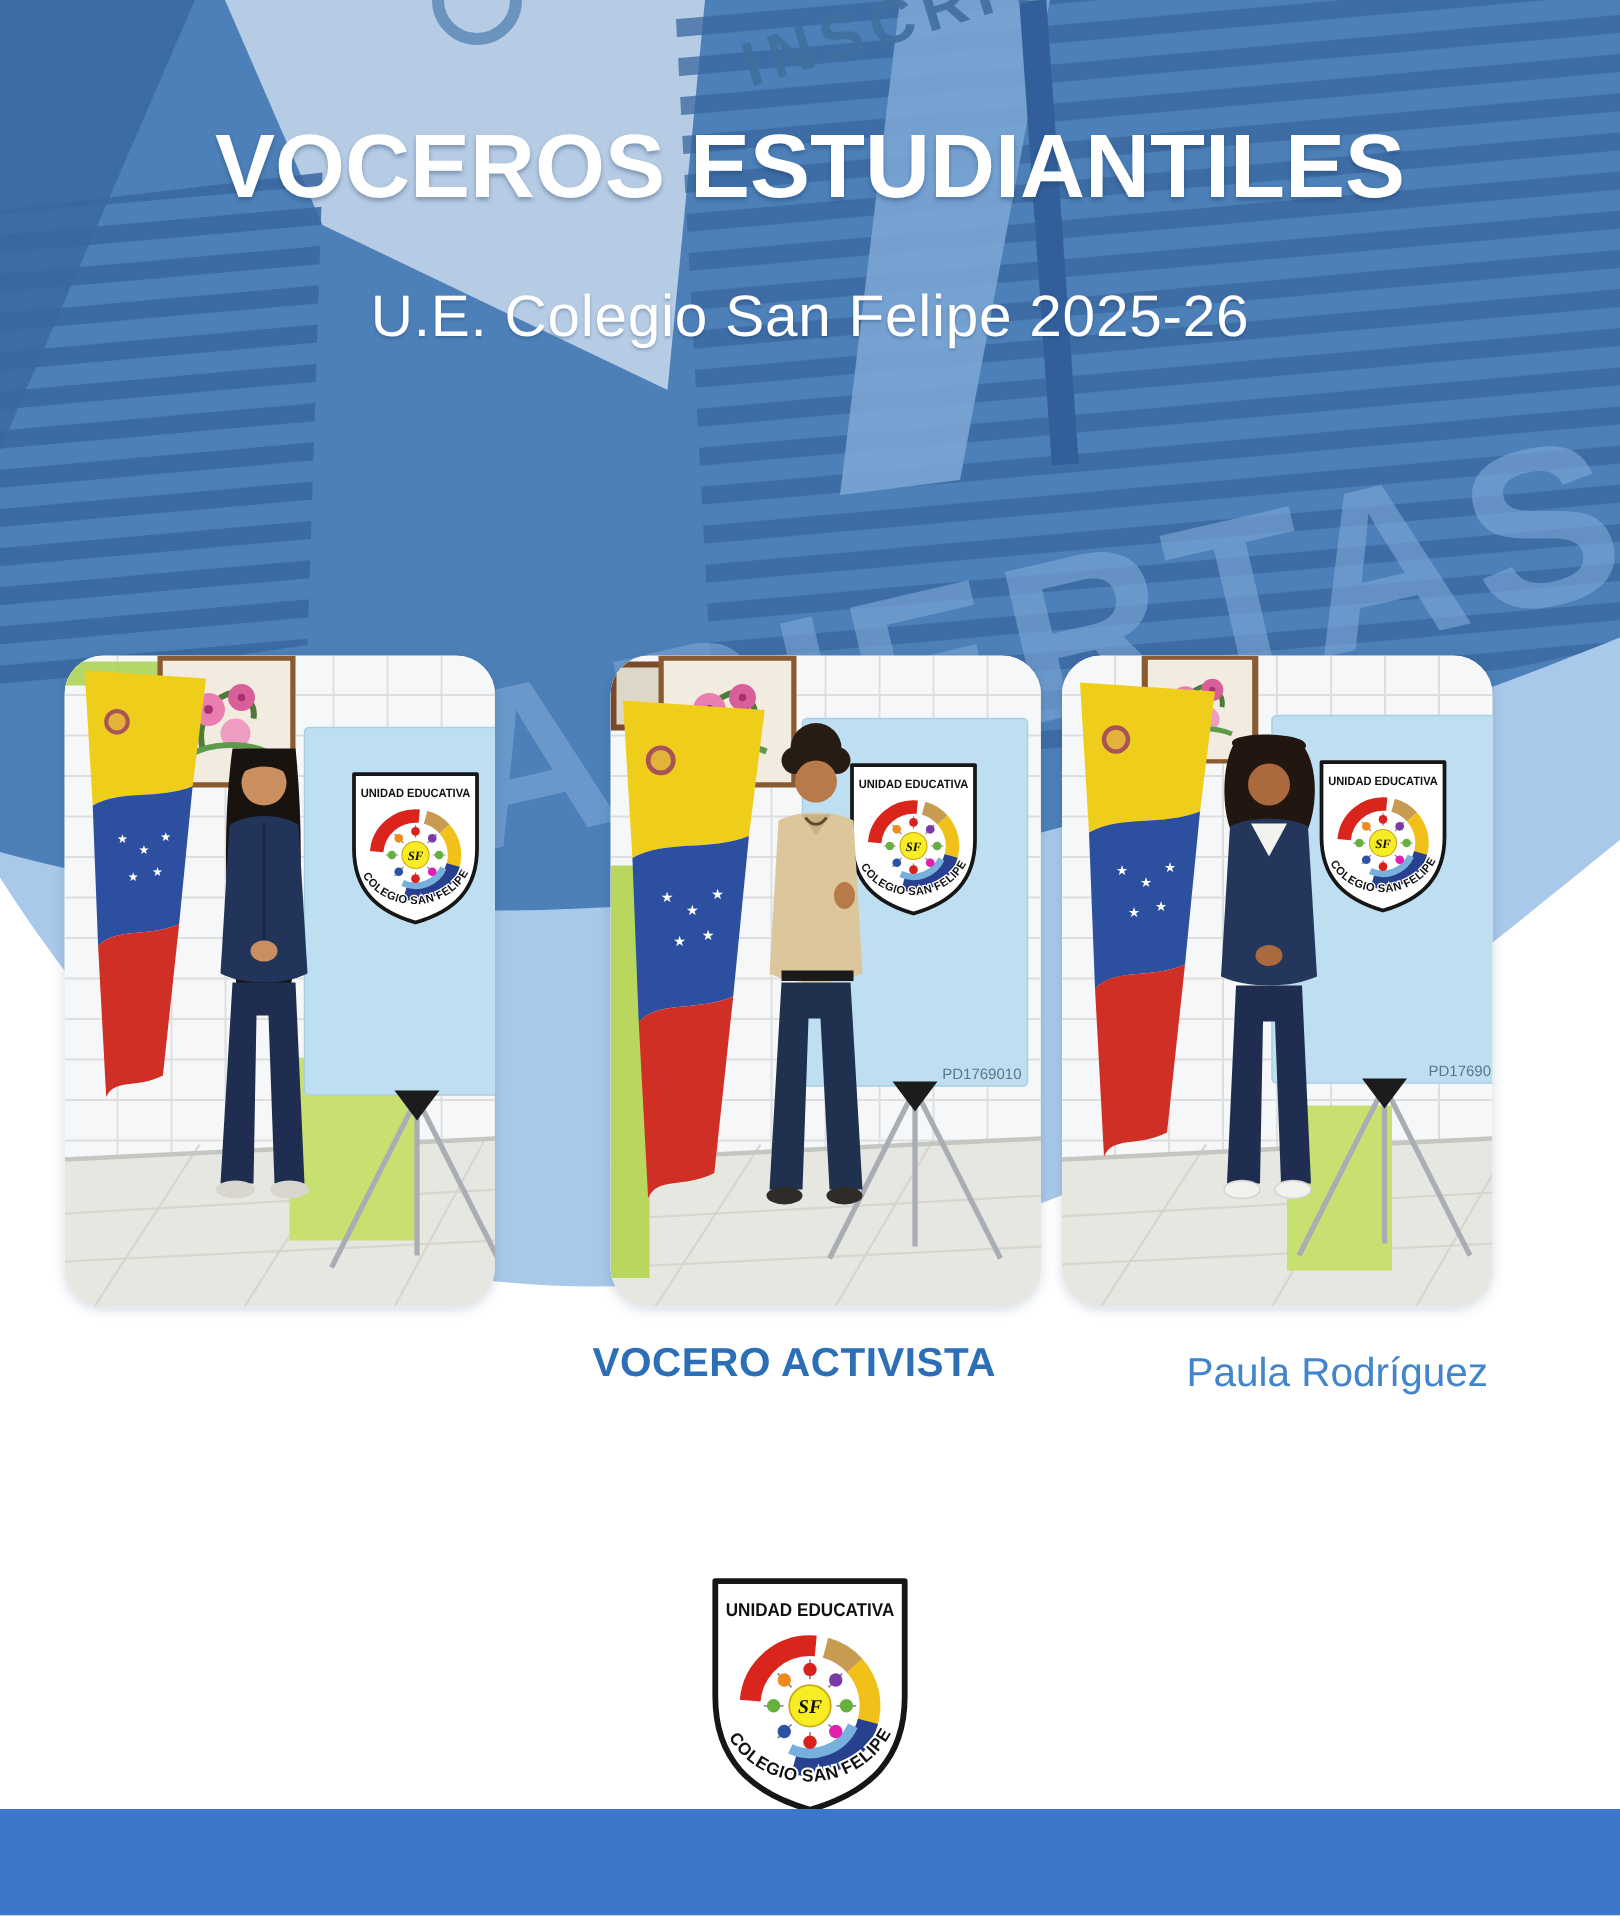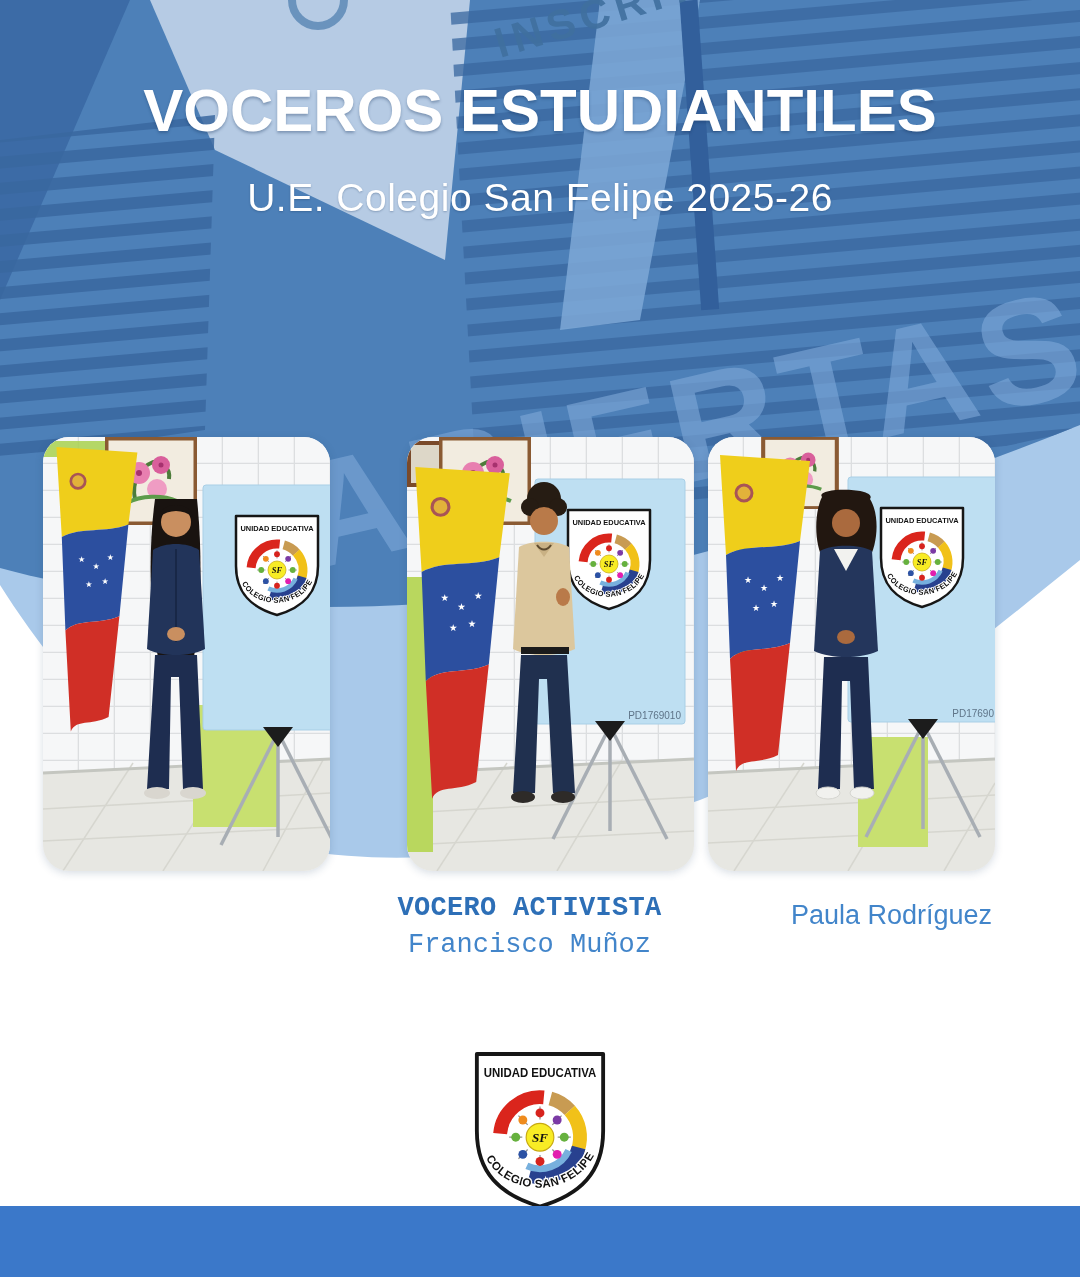--- a/index.html
+++ b/index.html
@@ -10,30 +10,30 @@
     --swoosh-blue:#a9c9ea;
     --photo-overlay-blue:#4d80b8;
   }
   html,body{margin:0;padding:0;background:#e8e8e8;font-family:"Liberation Sans",sans-serif;}
   .poster{position:relative;width:1080px;height:1277px;margin:0 auto;background:#ffffff;overflow:hidden;}
   .bg{position:absolute;left:0;top:0;width:1080px;height:1277px;}
   .header{position:absolute;left:0;top:0;width:1080px;text-align:center;}
   .title{position:absolute;top:76px;left:0;width:1080px;margin:0;
     font-size:60px;font-weight:700;letter-spacing:0px;color:var(--title-white);
     text-shadow:0 2px 3px rgba(20,50,90,.35);white-space:nowrap;}
-  .subtitle{position:absolute;top:176px;left:0;width:1080px;margin:0;
+  .subtitle{position:absolute;top:190px;left:0;width:1080px;margin:0;
     font-size:39px;font-weight:400;letter-spacing:.5px;color:var(--title-white);
     text-shadow:0 1px 2px rgba(20,50,90,.3);white-space:nowrap;}
   .member{position:absolute;top:437px;width:287px;height:434px;}
   .m0{left:43px;} .m1{left:386px;padding-left:21px;} .m2{left:708px;}
   .photo{width:287px;height:434px;border-radius:26px;overflow:hidden;background:#f4f5f6;
     box-shadow:0 2px 8px rgba(30,60,100,.18);}
   .photo svg{display:block;}
   .caption{position:absolute;top:893px;width:287px;text-align:center;}
-  .c0{left:43px;} .c1{left:386px;font-family:Liberation Mono, monospace;} .c2{left:748px;}
+  .c0{left:43px;} .c1{left:386px;} .c2{left:748px;}
   .role{margin:0;font-size:27px;font-weight:700;letter-spacing:.3px;color:var(--role-blue);white-space:nowrap;}
   .name{margin:7px 0 0 0;font-size:27px;font-weight:400;color:var(--name-blue);white-space:nowrap;}
   .bottom-logo{position:absolute;left:463px;top:1046px;width:154px;height:167px;}
   .strip{position:absolute;left:0;top:1206px;width:1080px;height:71px;background:var(--bottom-strip-blue);}
   .defs-hidden{position:absolute;width:0;height:0;overflow:hidden;}
   .shield-top-text{font-family:"Liberation Sans",sans-serif;font-weight:700;}
   .shield-bottom-text{font-family:"Liberation Sans",sans-serif;font-weight:700;}
   .sf-mono{font-family:"Liberation Serif",serif;font-style:italic;font-weight:700;}
   .wm{font-family:"Liberation Sans",sans-serif;font-weight:700;}
   .code-text{font-family:"Liberation Sans",sans-serif;}
@@ -266,21 +266,20 @@
           <path d="M116,220 L110,352 L132,352 L134,244 L142,244 L146,352 L166,352 L160,220 Z" fill="#1e2d50"></path>
           <ellipse cx="120" cy="356" rx="12" ry="6" fill="#f1f1ee" stroke="#d5d5d0"></ellipse>
           <ellipse cx="154" cy="356" rx="12" ry="6" fill="#f1f1ee" stroke="#d5d5d0"></ellipse>
         </g>
       </svg>
     </div>
   </div>
 
   <div class="caption c1">
     <p class="role">VOCERO ACTIVISTA</p>
-    <p class="name">Francisco Muñoz</p>
   </div>
   <div class="caption c2">
     <p class="name">Paula Rodríguez</p>
   </div>
 
   <div class="bottom-logo">
     <svg width="154" height="167" viewBox="0 0 200 216">
       <use href="#shield" width="200" height="216"></use>
     </svg>
   </div>

